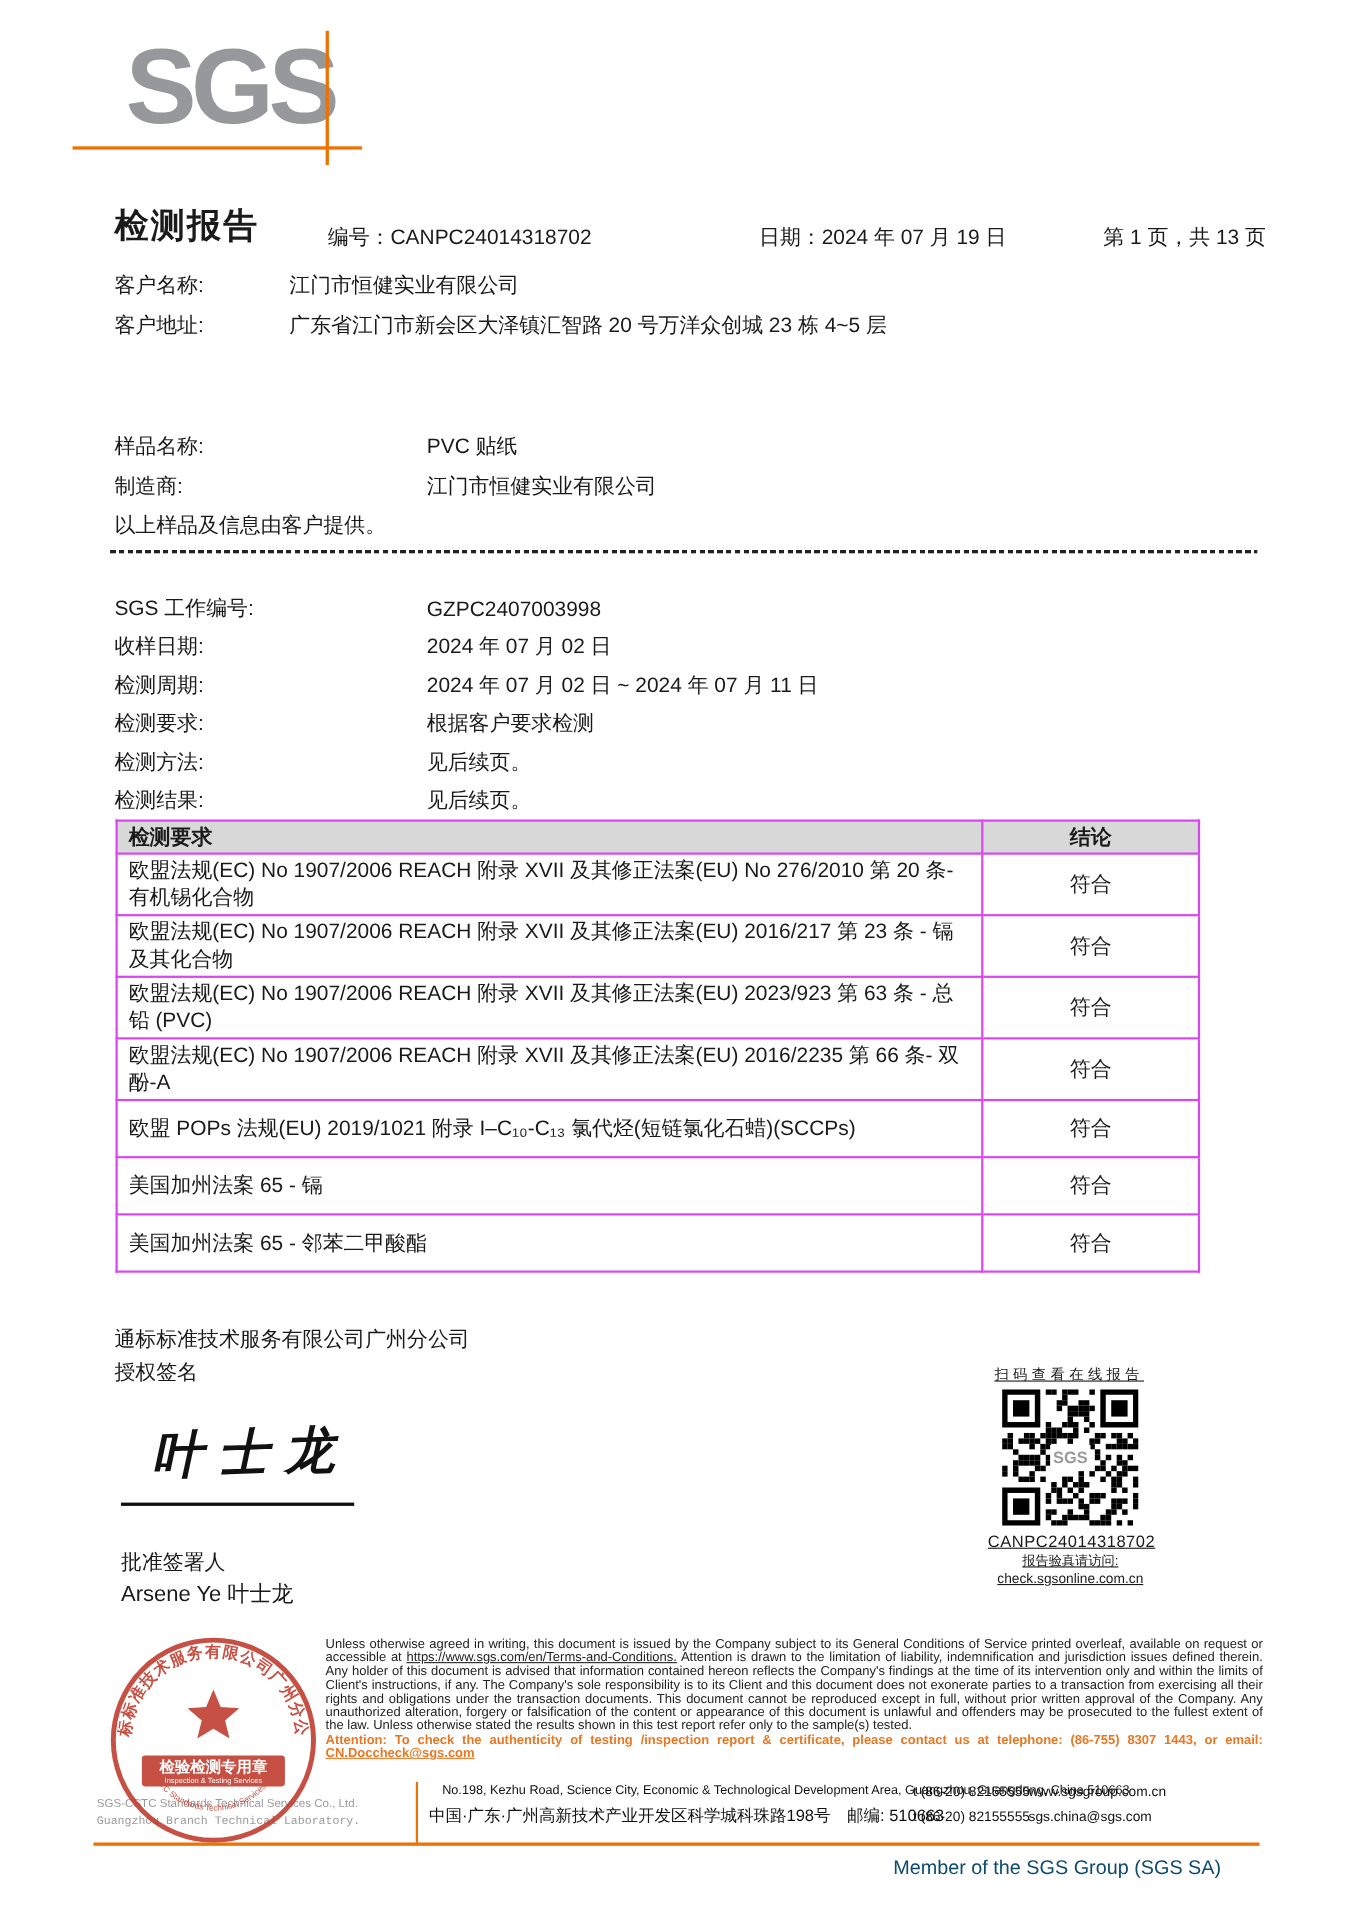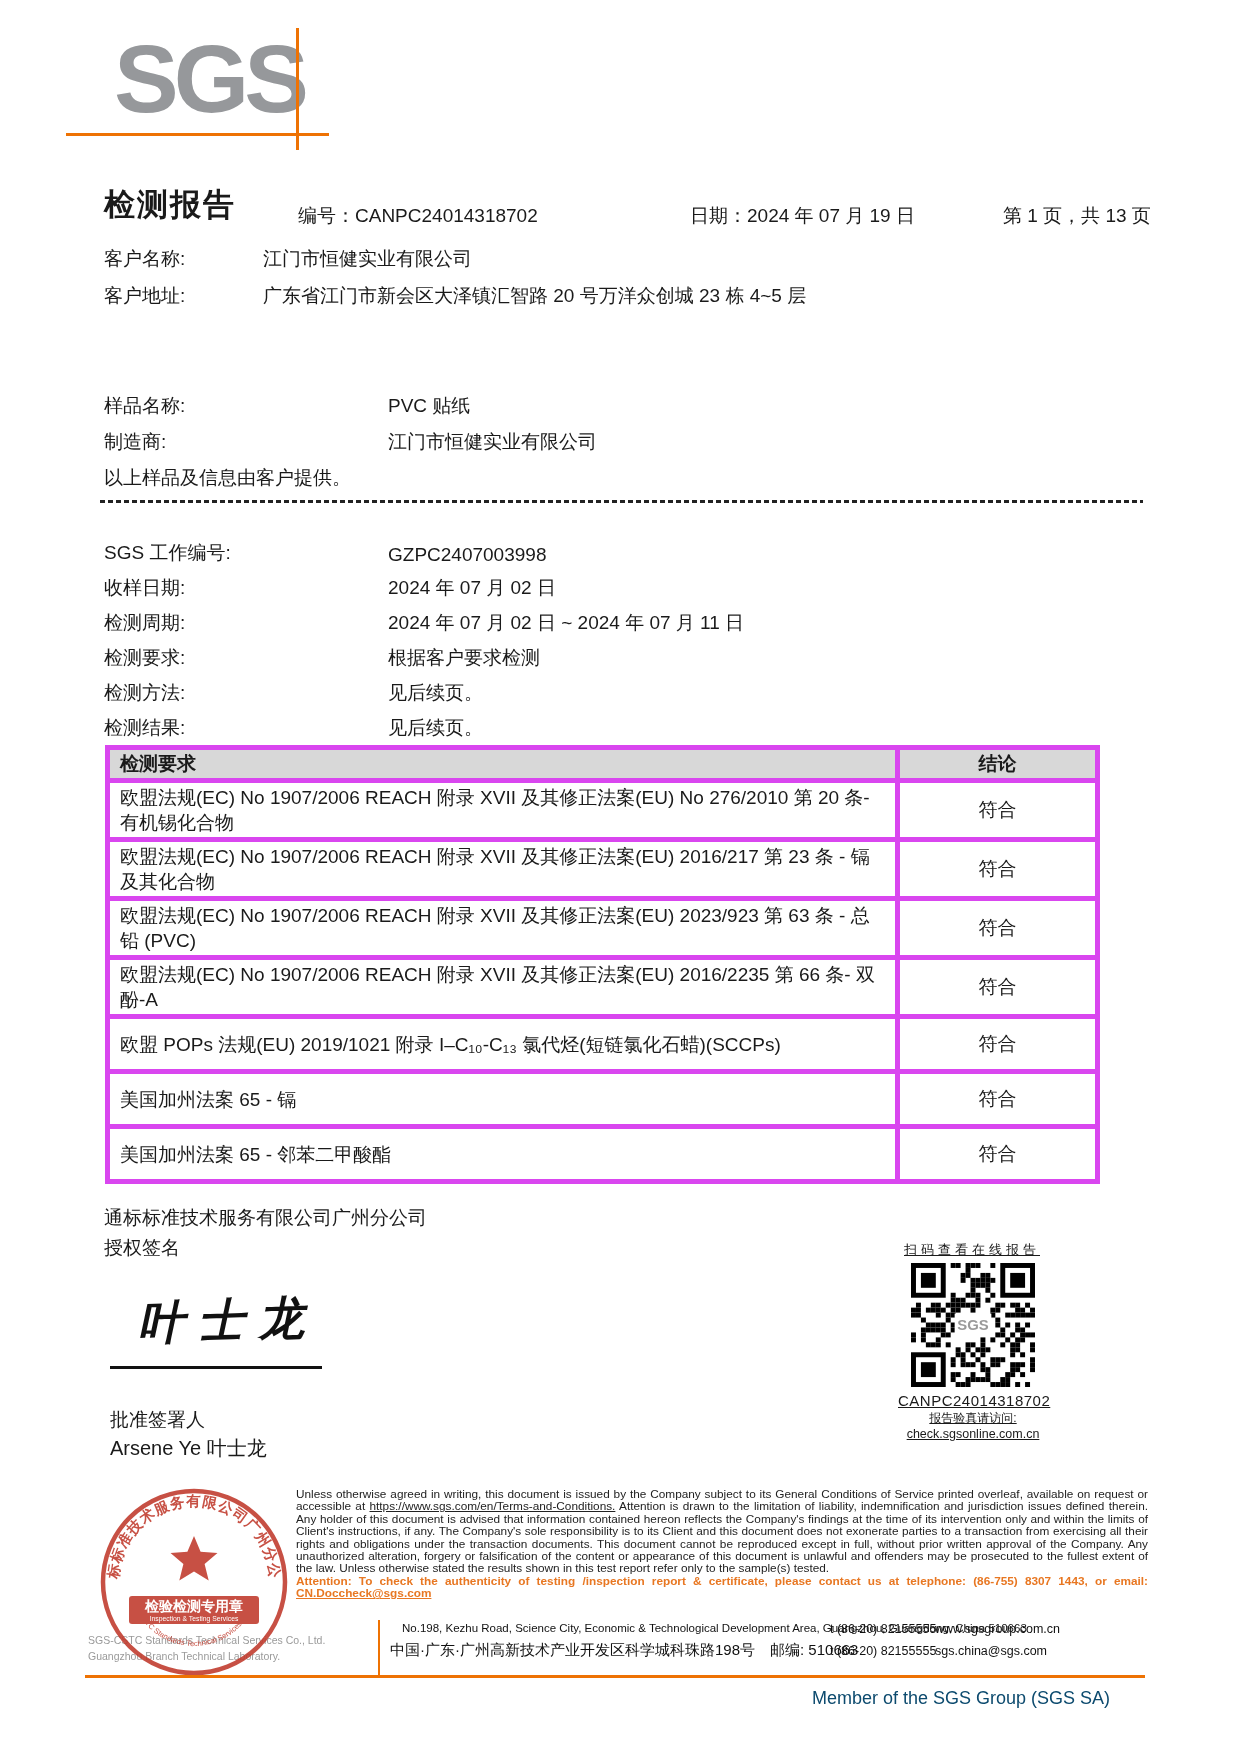--- a/index.html
+++ b/index.html
@@ -24,21 +24,21 @@
   .dashline{position:absolute;left:100px;top:500px;width:1043px;height:3px;
             background:repeating-linear-gradient(90deg,#222 0 5px,transparent 5px 8px);}
 
   .jobs{position:absolute;left:104px;top:531px;font-size:19px;}
   .jobs .jrow{display:flex;height:35px;align-items:flex-end;white-space:nowrap;}
   .jobs .jlabel{width:284px;flex:0 0 284px;}
 
   
   .results{position:absolute;left:105px;top:745px;}
   table.res{border-collapse:collapse;width:940px;font-size:19px;table-layout:fixed;}
-  table.res th,table.res td{border:5px solid #d946ef;}
+  table.res th,table.res td{border:2px solid #d946ef;}
   table.res th{background:#D8D8D8;font-weight:bold;height:26px;padding:1px 10px;}
   th.h-req{text-align:left;width:765px;}
   th.h-con{text-align:center;width:175px;}
   td.req{padding:2px 10px;line-height:25px;height:46px;vertical-align:middle;}
   td.concl{text-align:center;vertical-align:middle;}
 
   
   .co-name{position:absolute;left:104px;top:1205px;font-size:19px;}
   .auth-label{position:absolute;left:104px;top:1235px;font-size:19px;}
   .sig-hand{position:absolute;left:138px;top:1290px;font-size:46px;font-weight:bold;
@@ -56,21 +56,21 @@
   .qr-url{font-size:12.5px;}
 
   
   .legal{position:absolute;left:296px;top:1488px;width:852px;font-size:11.8px;line-height:12.4px;
          text-align:justify;color:#222;}
   .legal a{color:#222;text-decoration:underline;}
   .attention{color:#E87722;font-weight:bold;}
   .attention a{color:#E87722;font-weight:bold;text-decoration:underline;}
 
   .graycoline{position:absolute;left:88px;font-size:10.5px;color:#9a9a9a;white-space:nowrap;z-index:1;}
-  .g1{top:1634px;} .g2{top:1650px;}
+  .g1{top:1634px;} .g2{top:1650px;font-family:Liberation Mono, monospace;}
   .stamp{position:absolute;left:96px;top:1484px;z-index:2;opacity:0.88;}
 
   .f-vline{position:absolute;left:378px;top:1620px;width:2px;height:56px;background:#EE7203;z-index:3;}
   .f-hline{position:absolute;left:85px;top:1675px;width:1060px;height:3px;background:#EE7203;z-index:3;}
   .addr{position:absolute;font-size:11.5px;white-space:nowrap;color:#111;}
   .a-en{left:390px;top:1622px;padding-left:12px;}
   .a-cn{left:390px;top:1641px;font-size:15px;}
   .a-tel1{left:830px;top:1622px;font-size:12.5px;}
   .a-tel2{left:830px;top:1644px;font-size:12.5px;}
   .a-web{left:935px;top:1622px;font-size:12.5px;}

